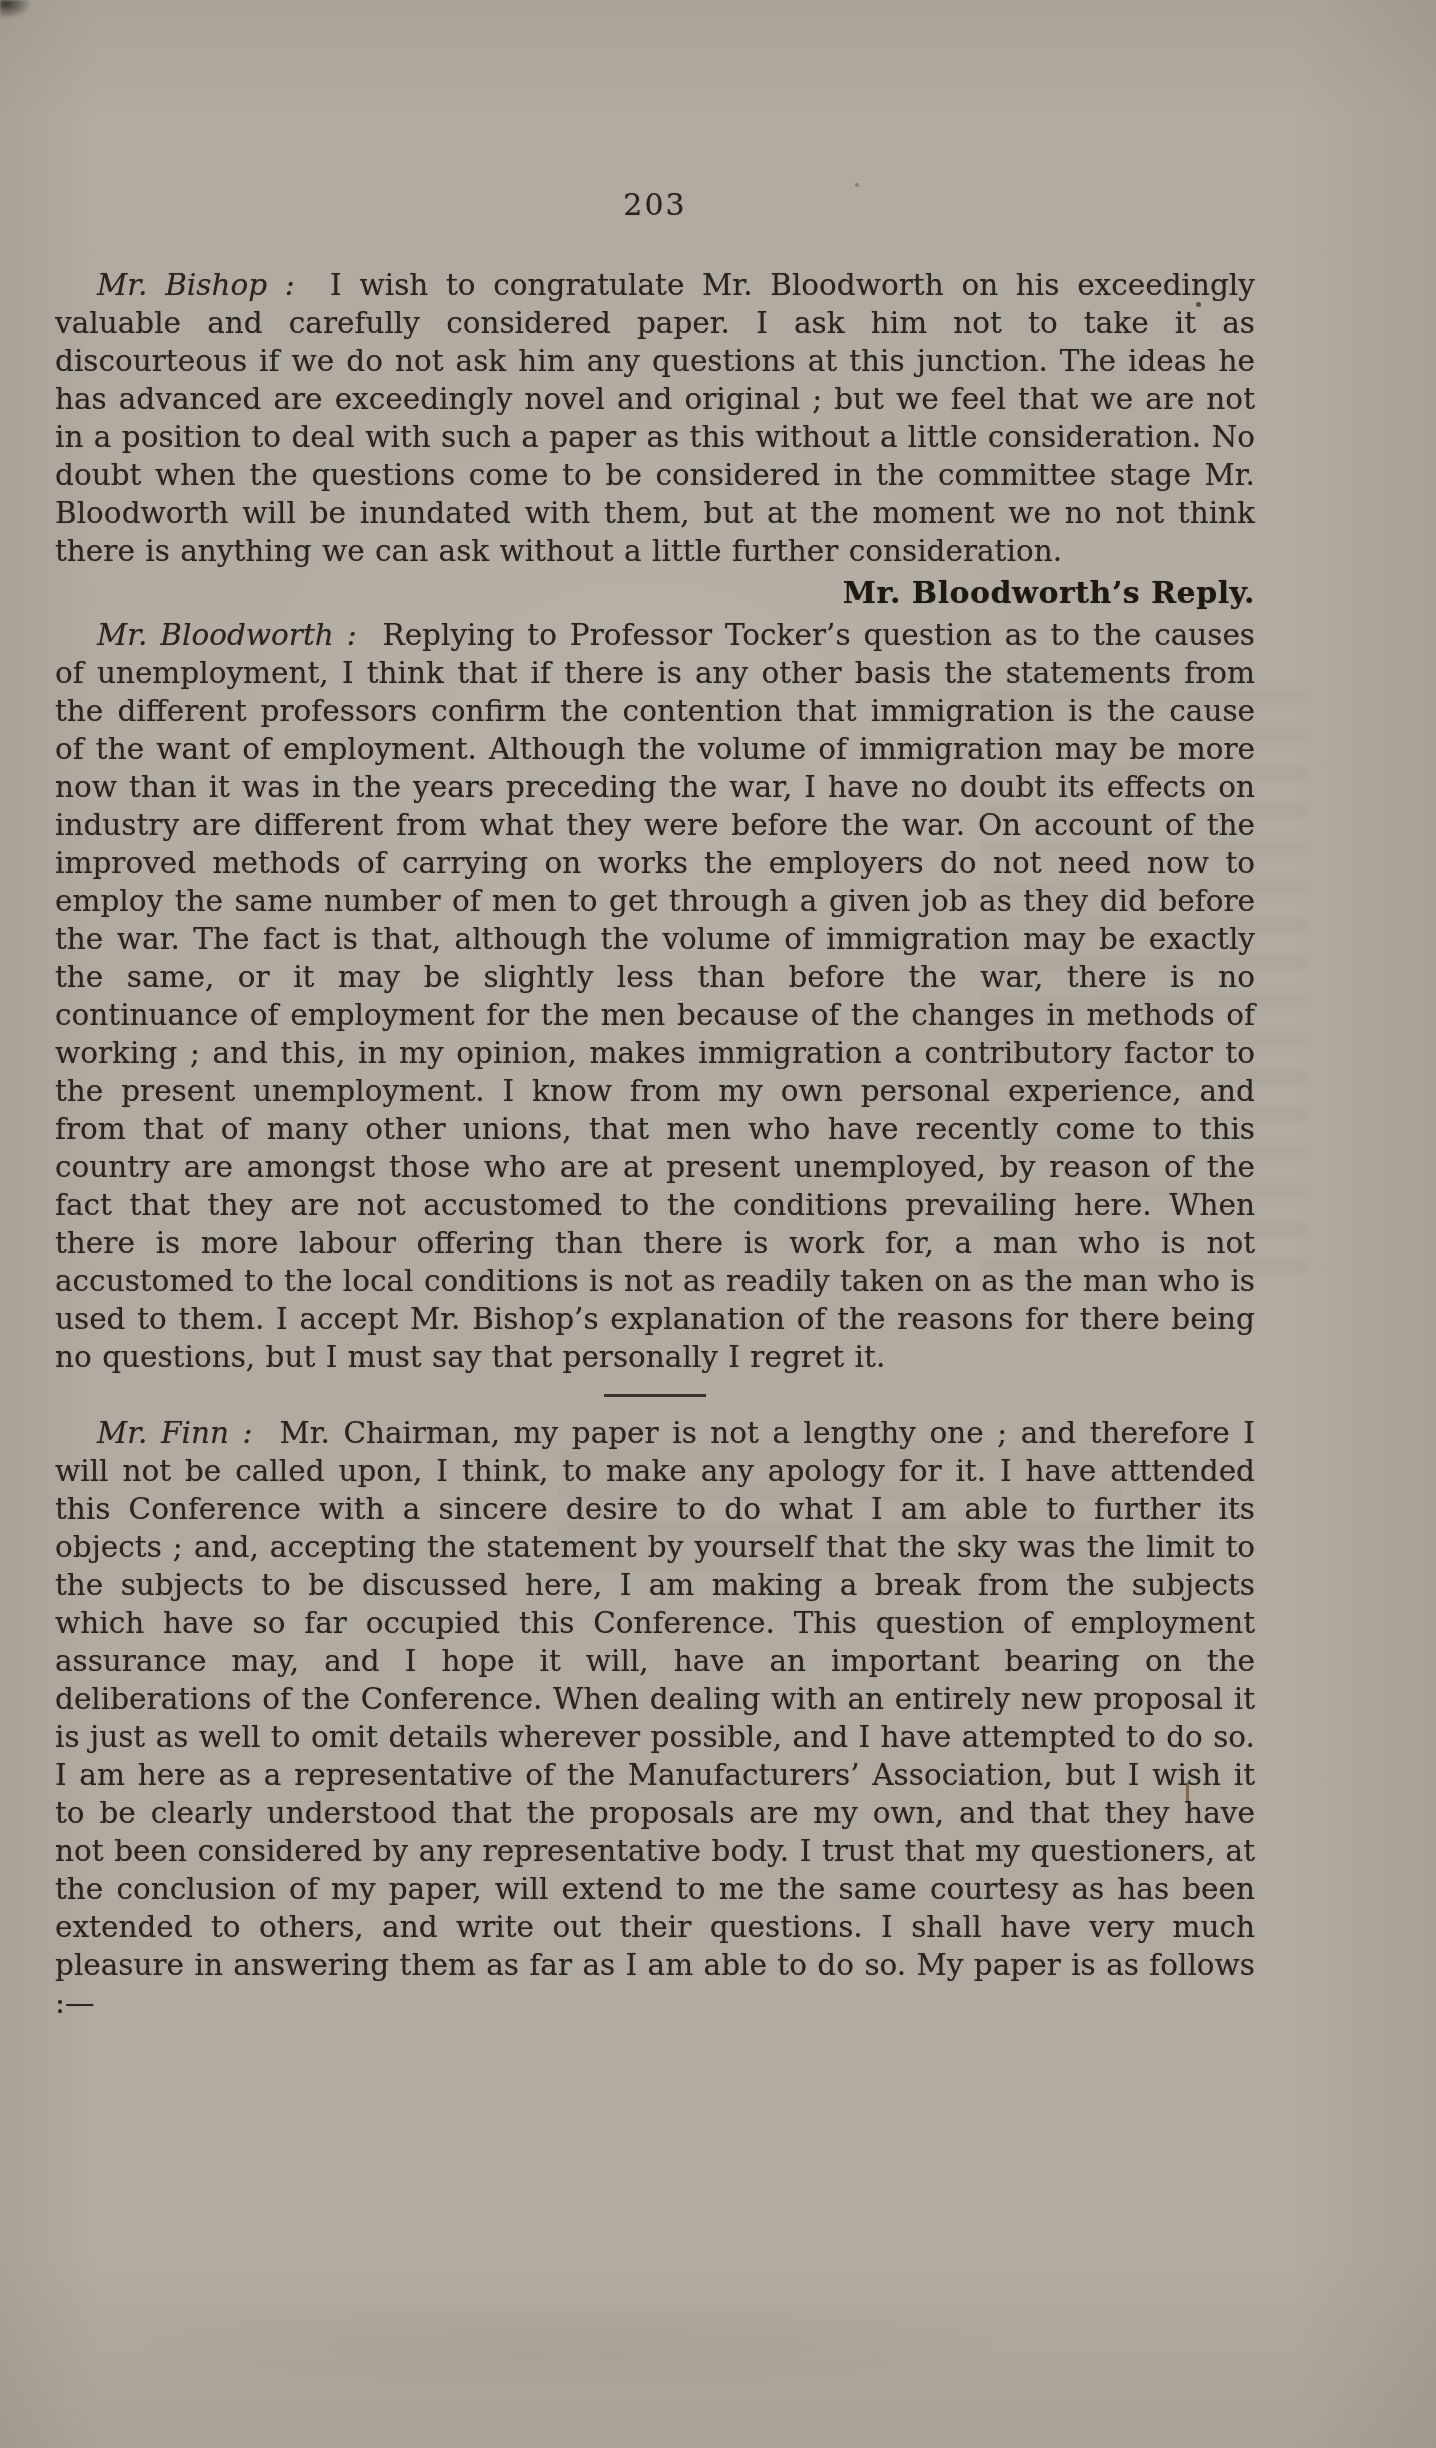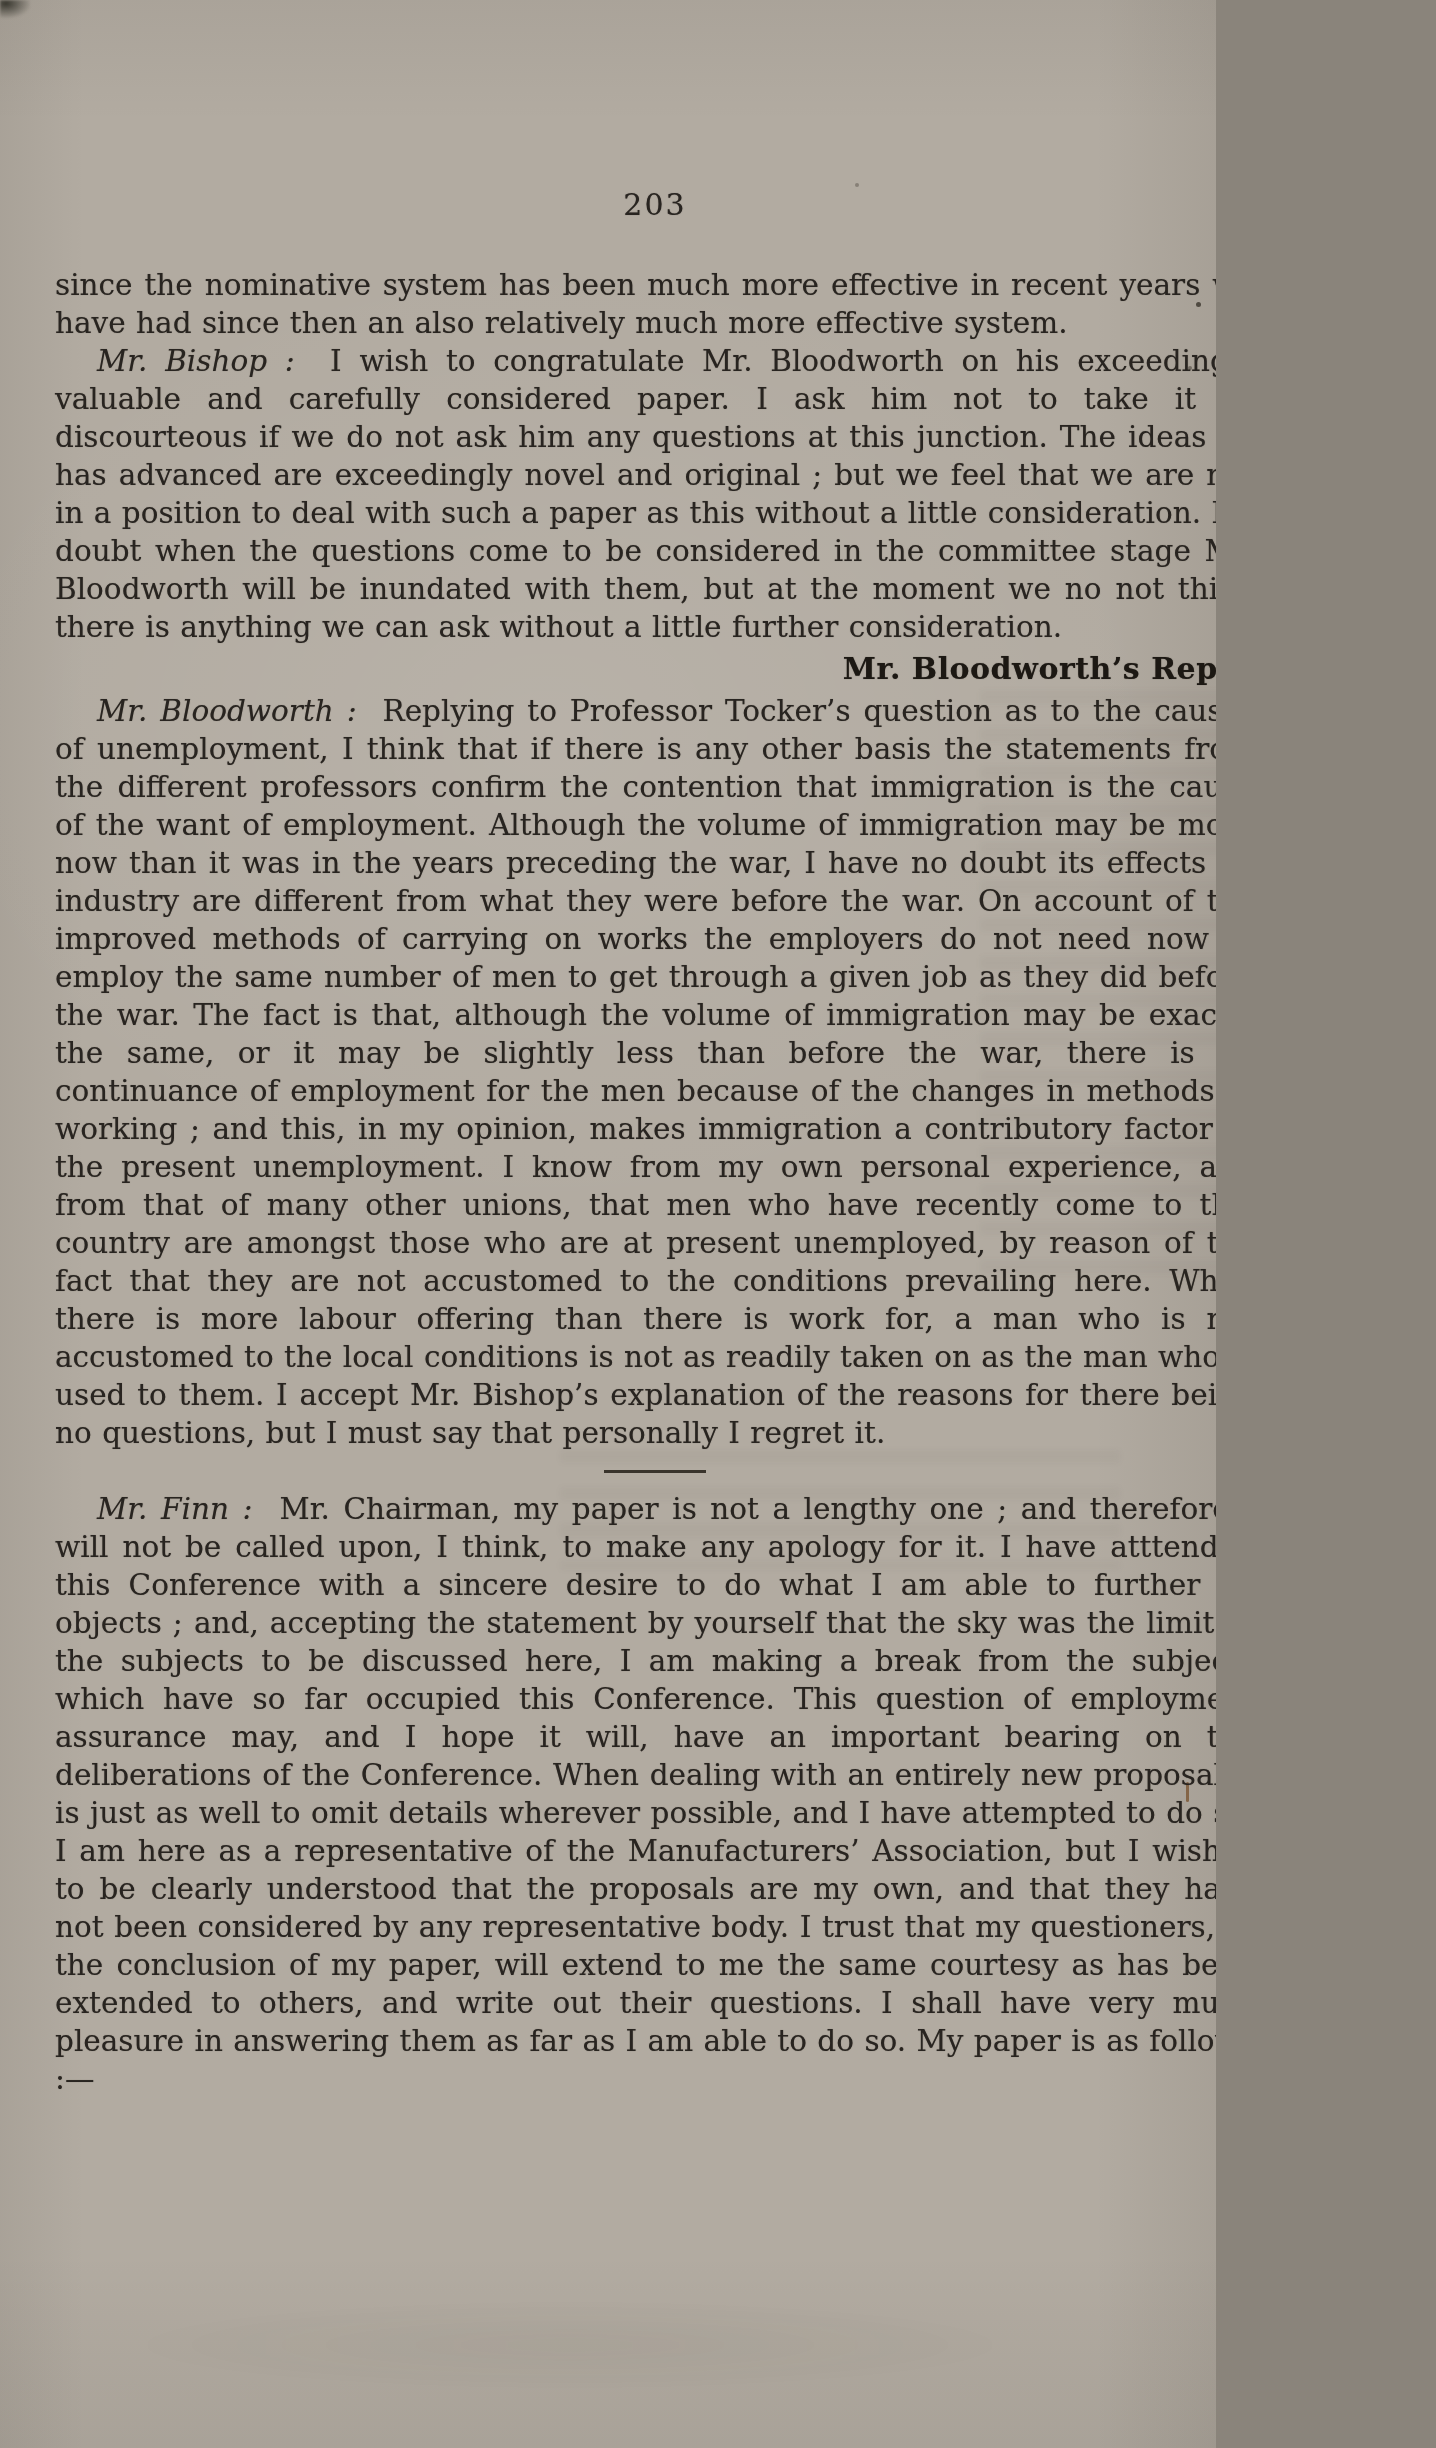--- a/index.html
+++ b/index.html
@@ -8,21 +8,21 @@
     --ink-heading: #1c1813;
   }
   html, body { margin: 0; padding: 0; }
   body {
     width: 1436px; height: 2448px;
     background: #8a847b;
     font-family: "DejaVu Serif", "Liberation Serif", serif;
   }
   .scan-page {
     position: relative;
-    width: 1216px; height: 2448px;
+    width: 1436px; height: 2448px;
     overflow: hidden;
     background:
       radial-gradient(ellipse 900px 700px at 45% 30%, rgba(255,255,255,0.08), rgba(255,255,255,0) 70%),
       linear-gradient(to right, rgba(20,16,10,0.06), rgba(0,0,0,0) 7%, rgba(0,0,0,0) 90%, rgba(20,16,10,0.07)),
       linear-gradient(to bottom, rgba(20,16,10,0.05), rgba(0,0,0,0) 5%, rgba(0,0,0,0) 92%, rgba(20,16,10,0.06)),
       var(--paper);
     color: var(--ink);
   }
   .text-column {
     position: absolute;
@@ -117,21 +117,20 @@
   <div class="bleed bleed-1"></div>
   <div class="bleed bleed-2"></div>
   <div class="bleed bleed-3"></div>
 
   <div class="text-column">
 
     <div class="page-number">203</div>
 
     <div class="body-text">
 
-      <p><span>since the nominative system has been much more effective in recent years we have had since then an also relatively much more effective system.</span></p>
 
       <p class="indented"><span class="speaker">Mr. Bishop :</span>&nbsp;&nbsp;<span>I wish to congratulate Mr. Bloodworth on his exceedingly valuable and carefully considered paper.  I ask him not to take it as discourteous if we do not ask him any questions at this junction.  The ideas he has advanced are exceedingly novel and original ;  but we feel that we are not in a position to deal with such a paper as this without a little consideration.  No doubt when the questions come to be considered in the committee stage Mr. Bloodworth will be inundated with them, but at the moment we no not think there is anything we can ask without a little further consideration.</span></p>
 
       <h2 class="section-heading">Mr. Bloodworth’s Reply.</h2>
 
       <p class="indented"><span class="speaker">Mr. Bloodworth :</span>&nbsp;&nbsp;<span>Replying to Professor Tocker’s question as to the causes of unemployment, I think that if there is any other basis the statements from the different professors confirm the contention that immigration is the cause of the want of employment.  Although the volume of immigration may be more now than it was in the years preceding the war, I have no doubt its effects on industry are different from what they were before the war.  On account of the improved methods of carrying on works the employers do not need now to employ the same number of men to get through a given job as they did before the war.  The fact is that, although the volume of immigration may be exactly the same, or it may be slightly less than before the war, there is no continuance of employment for the men because of the changes in methods of working ;  and this, in my opinion, makes immigration a contributory factor to the present unemployment.  I know from my own personal experience, and from that of many other unions, that men who have recently come to this country are amongst those who are at present unemployed, by reason of the fact that they are not accustomed to the conditions prevailing here.  When there is more labour offering than there is work for, a man who is not accustomed to the local conditions is not as readily taken on as the man who is used to them.  I accept Mr. Bishop’s explanation of the reasons for there being no questions, but I must say that personally I regret it.</span></p>
 
       <div class="rule-divider"></div>
 
 

